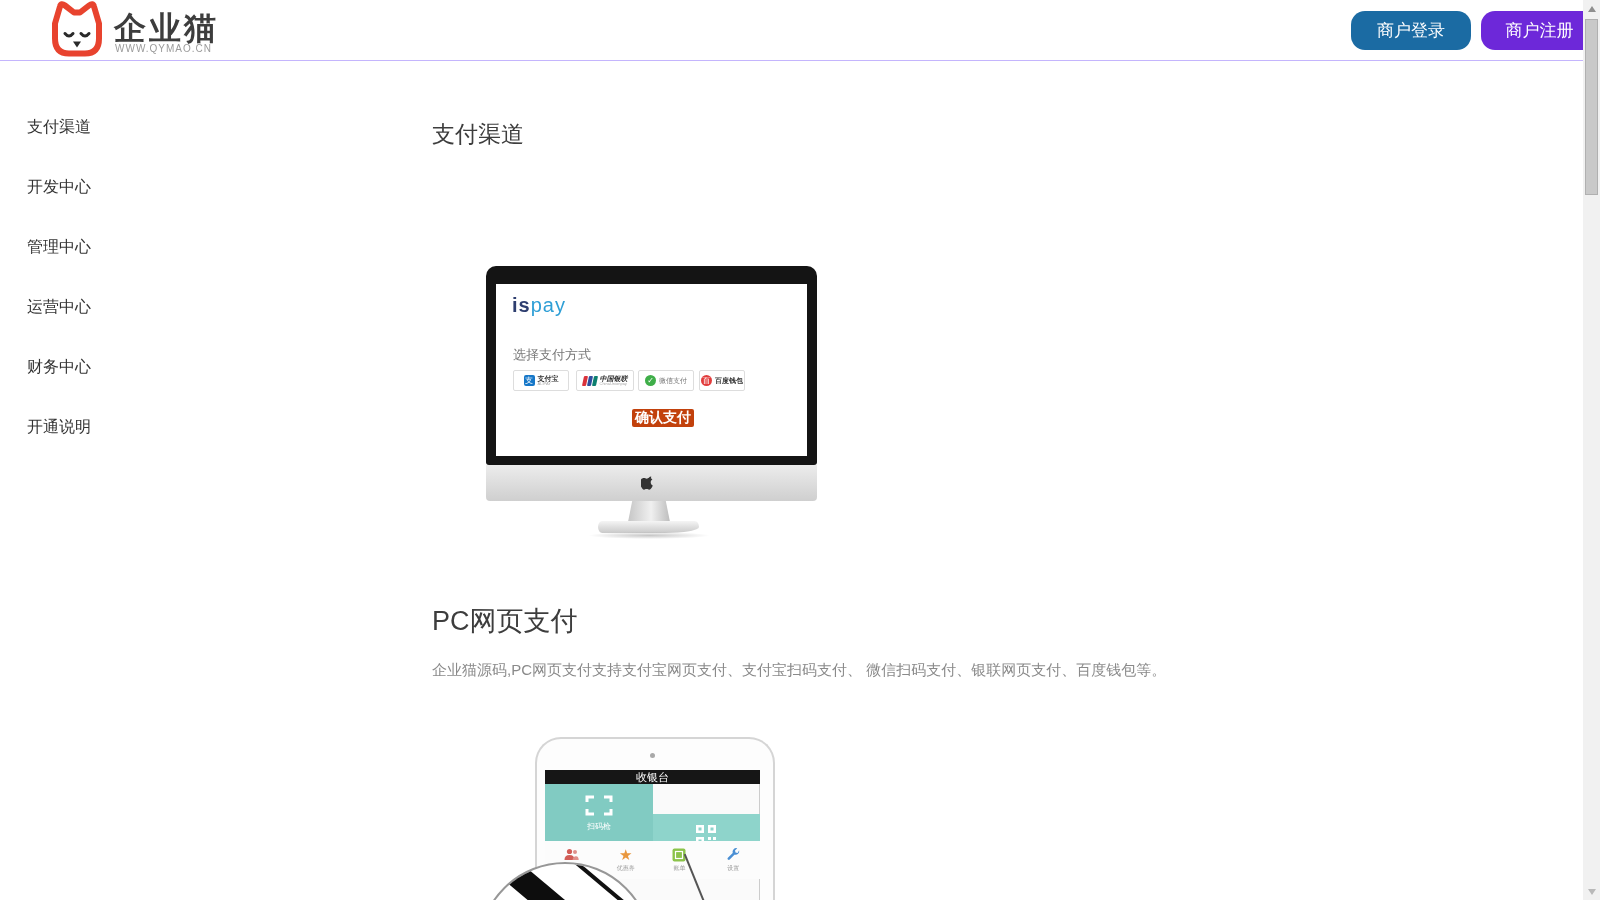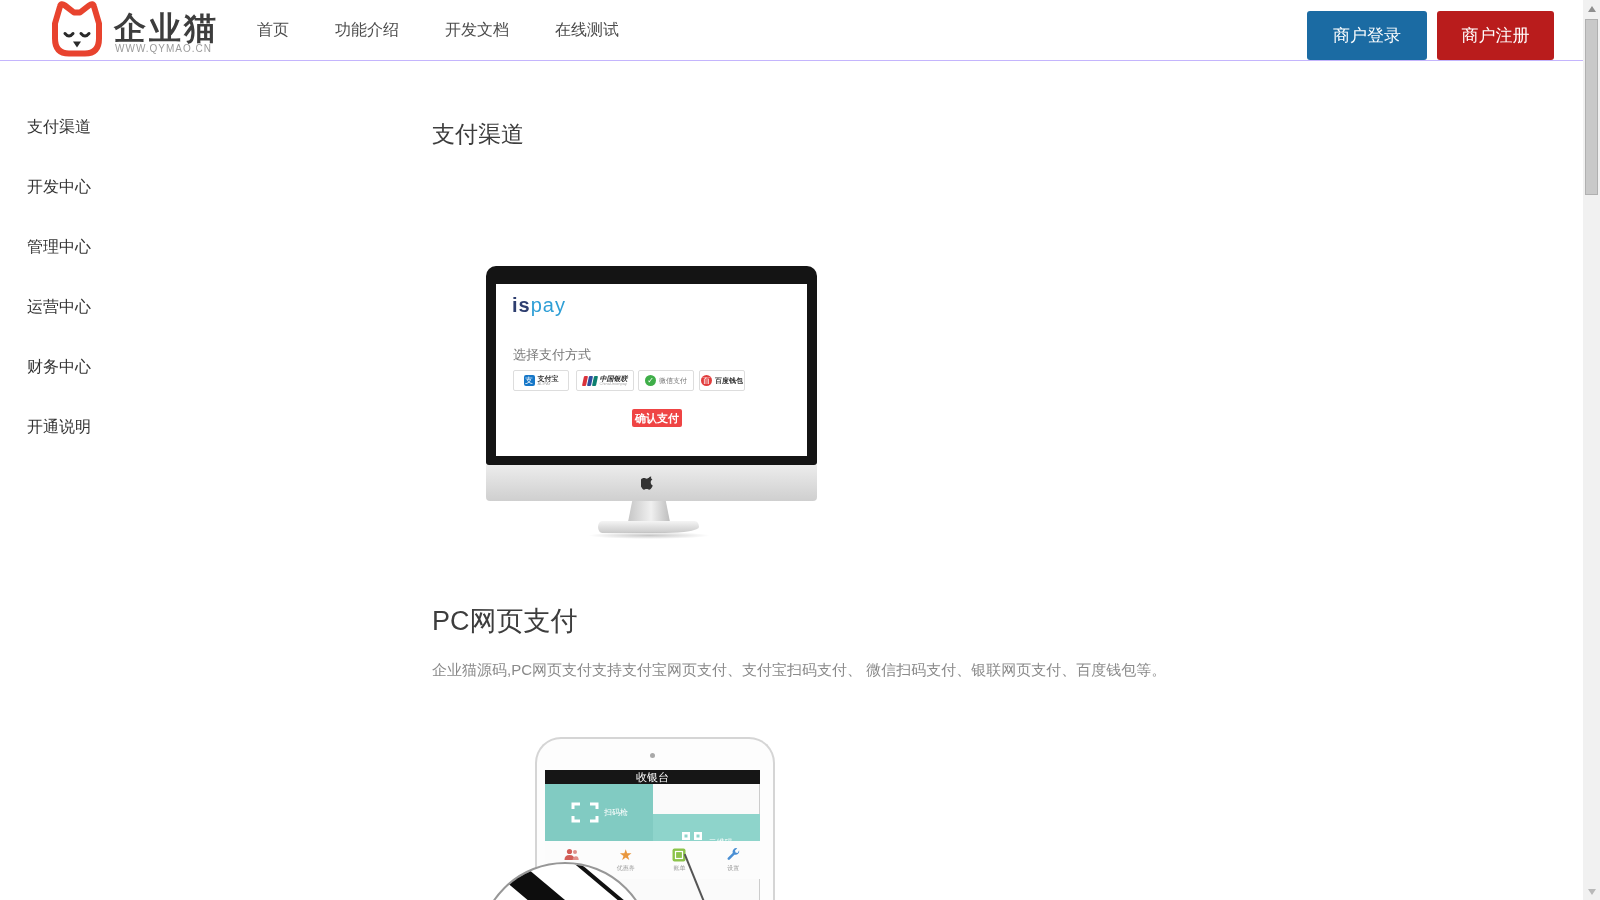--- a/index.html
+++ b/index.html
@@ -11,25 +11,25 @@
   .header { position:absolute; left:0; top:0; width:1600px; height:61px;
             background:#fff; border-bottom:1px solid #c4b5fd; z-index:20; }
   .logo-icon { position:absolute; left:46px; top:1px; width:62px; height:58px; }
   .logo-text { position:absolute; left:114px; top:7px; font-size:32px; font-weight:bold;
                color:#3d3d3d; letter-spacing:3px; }
   .logo-sub  { position:absolute; left:115px; top:43px; font-size:10px; color:#9b9b9b;
                letter-spacing:1px; }
   .nav { position:absolute; left:257px; top:0; height:61px; display:flex; gap:46px;
          align-items:center; }
   .nav-item { font-size:16px; color:#4c4c4c; cursor:pointer; white-space:nowrap; }
-  .btn { position:absolute; top:11px; height:49px; border-radius:3px; color:#fff;
+  .btn { position:absolute; top:11px; height:39px; border-radius:14px; color:#fff;
          font-size:17px; display:flex; align-items:center; justify-content:center;
-         cursor:pointer; }
+         cursor:pointer;margin-left:44px; }
   .btn-login    { left:1307px; width:120px; background:#1b6ba3; }
-  .btn-register { left:1437px; width:117px; background:#b91c1c; }
+  .btn-register { left:1437px; width:117px; background:#6d28d9; }
 
   
   .scrollbar { position:absolute; left:1583px; top:0; width:17px; height:900px;
                background:#f1f1f1; z-index:30; }
   .sb-arrow { position:absolute; left:0; width:17px; height:17px; display:flex;
               align-items:center; justify-content:center; }
   .sb-up { top:0; } .sb-down { bottom:0; }
   .tri-up   { width:0; height:0; border-left:4px solid transparent; border-right:4px solid transparent;
               border-bottom:6px solid #8f8f8f; }
   .tri-down { width:0; height:0; border-left:4px solid transparent; border-right:4px solid transparent;
@@ -81,37 +81,37 @@
                 line-height:11px; text-align:center; }
   .c-green { background:#3fae49; } .c-red { background:#e23c3c; }
   .up-flag { display:flex; gap:1px; transform:skewX(-12deg); }
   .up-flag i { display:block; width:4px; height:10px; border-radius:1px; }
   .up-r { background:#d9323b; } .up-b { background:#2e4e9e; } .up-g { background:#0c7f6f; }
   .pay-stack { display:flex; flex-direction:column; line-height:1; }
   .pay-label { font-size:7px; color:#333; font-weight:bold; white-space:nowrap; }
   .pay-label.light { color:#777; font-weight:normal; }
   .pay-label.italic { font-style:italic; }
   .pay-sub { font-size:4px; color:#aaa; white-space:nowrap; }
-  .confirm-btn { position:absolute; left:632px; top:409px; width:50px; height:18px;
-                 background:#ef4444; border-radius:2px; color:#fff; font-size:11px;
+  .confirm-btn { position:absolute; left:632px; top:409px; width:62px; height:18px;
+                 background:#c2410c; border-radius:2px; color:#fff; font-size:14px;
                  font-weight:bold; display:flex; align-items:center; justify-content:center; }
 
   
   .tablet { position:absolute; left:535px; top:737px; width:240px; height:163px;
             background:#fdfdfd; border:2px solid #d5d5d5; border-bottom:none;
             border-radius:26px 26px 0 0; }
   .tab-camera { position:absolute; left:650px; top:753px; width:5px; height:5px;
                 border-radius:50%; background:#a9a9a9; }
   .tab-screen { position:absolute; left:545px; top:770px; width:215px; height:130px;
                 background:#fafafa; border-left:1px solid #ccc; border-right:1px solid #ccc; }
   .tab-titlebar { position:absolute; left:545px; top:770px; width:215px; height:14px;
                   background:#161616; color:#fff; font-size:11px; display:flex;
                   align-items:center; justify-content:center; }
   .tab-panel { position:absolute; top:784px; width:108px; height:57px; display:flex;
-               align-items:center; justify-content:center; gap:4px; }
+               flex-direction:column; align-items:center; justify-content:center; gap:4px; }
   .panel-left  { left:545px;  background:#81cbc2; }
   .panel-right { left:653px; width:107px; background:#8ed4cb;margin-top:30px; }
   .tab-panel-label { font-size:8px; color:#fff; }
   .tab-toolbar { position:absolute; left:545px; top:841px; width:215px; height:38px;
                  background:#fcfcfc; display:flex; }
   .tool-cell { flex:1; display:flex; flex-direction:column; align-items:center;
                justify-content:center; gap:2px; }
   .tool-label { font-size:6px; color:#9a9a9a; }
   .star-glyph { font-size:15px; line-height:15px; color:#e9973e; }
 
@@ -132,26 +132,20 @@
 <div class="header">
   <svg class="logo-icon" viewBox="0 0 62 57">
     <path d="M9 22 L14 5 Q15 1 19 4 L28 11 H34 L43 4 Q47 1 48 5 L53 22 L53 37 Q53 52 39 52 H23 Q9 52 9 37 Z" fill="#fff" stroke="#e8432e" stroke-width="6" stroke-linejoin="round"></path>
     <path d="M19 32 q4 5 8 0" stroke="#2a2a2a" stroke-width="3" fill="none" stroke-linecap="round"></path>
     <path d="M35 32 q4 5 8 0" stroke="#2a2a2a" stroke-width="3" fill="none" stroke-linecap="round"></path>
     <path d="M27 40 h8 l-4 6 z" fill="#2a2a2a"></path>
   </svg>
   <div class="logo-text">企业猫</div>
   <div class="logo-sub">WWW.QYMAO.CN</div>
 
-  <div class="nav">
-    <div class="nav-item">首页</div>
-    <div class="nav-item">功能介绍</div>
-    <div class="nav-item">开发文档</div>
-    <div class="nav-item">在线测试</div>
-  </div>
 
   <div class="btn btn-login">商户登录</div>
   <div class="btn btn-register">商户注册</div>
 </div>
 
 <div class="scrollbar">
   <div class="sb-arrow sb-up">
       <span class="tri-up"></span>
     </div>
   <div class="sb-thumb"></div>

